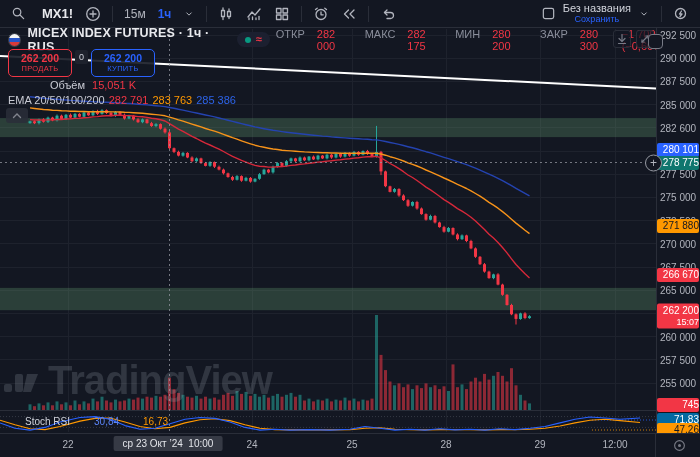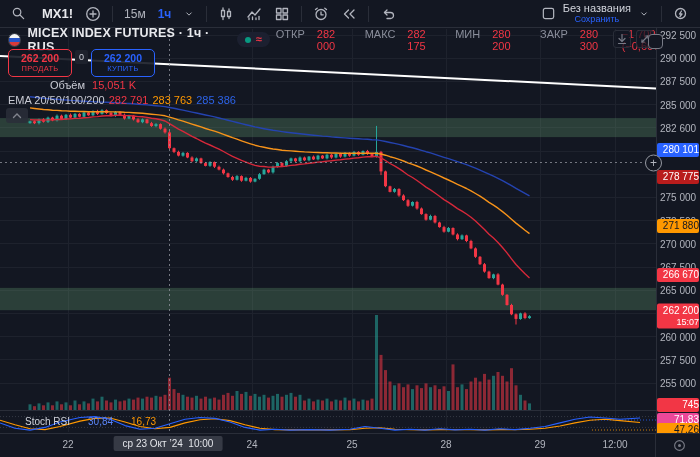--- a/index.html
+++ b/index.html
@@ -63,21 +63,21 @@
     display:flex; align-items:center; justify-content:center; cursor:pointer; opacity:.85; }
 
   .chart-btns { right:46px; top:2px; display:flex; gap:5px; }
   .cbtn { width:18px; height:18px; border:1px solid #2a2e39; border-radius:3px; background:rgba(19,23,34,.7);
     display:flex; align-items:center; justify-content:center; cursor:pointer; }
 
   .watermark { left:2px; top:330px; display:flex; align-items:center; gap:8px;
     color:rgba(172,178,192,0.20); pointer-events:none; }
   .watermark .txt { font-size:40px; font-weight:bold; letter-spacing:-1px; }
 
-  .stoch-legend { left:25px; top:388px; font-size:10px; display:flex; gap:18px; align-items:center; }
+  .stoch-legend { left:25px; top:388px; font-size:10px; display:flex; gap:24px; align-items:center; }
   .stoch-legend .lbl { color:#d1d4dc; }
   .stoch-k { color:#5b84f5; }
   .stoch-d { color:#ff9800; }
 
   
   #price-axis { position:absolute; right:0; top:0; width:44px; height:405px;
     border-left:1px solid #2a2e39; background:#131722; z-index:20; }
   .ptick { position:absolute; left:3px; transform:translateY(-50%); font-size:10px; color:#b2b5be; white-space:nowrap; }
   .ptag { position:absolute; left:0px; right:1px; transform:translateY(-50%); text-align:right;
     font-size:10px; border-radius:2px; padding:1px 0; line-height:1.2; z-index:5; }
@@ -641,20 +641,30 @@
       <svg width="12" height="12" viewBox="0 0 12 12">
           <g fill="none" stroke="#787b86" stroke-width="1.2" stroke-linecap="round">
             <line x1="3" y1="9" x2="9" y2="3"></line>
             <polyline points="6.8,3 9,3 9,5.2"></polyline>
             <polyline points="3,6.8 3,9 5.2,9"></polyline>
           </g>
         </svg>
     </div>
   </div>
 
+  <div class="ov watermark">
+    <svg width="38" height="38" viewBox="0 0 38 38">
+        <g fill="rgba(172,178,192,0.20)">
+          <rect x="2" y="22" width="8" height="8" rx="2"></rect>
+          <rect x="13" y="12" width="8" height="18" rx="2"></rect>
+          <path d="M25 12 h11 l-7 18 h-8 z"></path>
+        </g>
+      </svg>
+    <span class="txt">TradingView</span>
+  </div>
 
   <div class="ov stoch-legend">
     <span class="lbl">Stoch RSI</span>
     <span class="stoch-k">30,84</span>
     <span class="stoch-d">16,73</span>
   </div>
 
   <div id="price-axis">
     <div class="axis-sq"></div>
   <div class="ptick" style="top: 7px;">292 500</div>
@@ -665,26 +675,26 @@
       <div class="ptick" style="top: 146.2px;">277 500</div>
       <div class="ptick" style="top: 169.4px;">275 000</div>
       <div class="ptick" style="top: 192.6px;">272 500</div>
       <div class="ptick" style="top: 215.8px;">270 000</div>
       <div class="ptick" style="top: 239px;">267 500</div>
       <div class="ptick" style="top: 262.2px;">265 000</div>
       <div class="ptick" style="top: 308.6px;">260 000</div>
       <div class="ptick" style="top: 331.8px;">257 500</div>
       <div class="ptick" style="top: 355px;">255 000</div>
       <div class="ptag" style="top: 122.1px; background: rgb(41, 98, 255); color: rgb(255, 255, 255);">280 101</div>
-      <div class="ptag" style="top: 149px; background: #b91c1c; color: rgb(255, 255, 255);">278 775</div>
+      <div class="ptag" style="top: 135px; background: #0f766e; color: rgb(255, 255, 255);">278 775</div>
       <div class="ptag" style="top: 198.4px; background: rgb(255, 152, 0); color: rgb(19, 23, 34);">271 880</div>
       <div class="ptag" style="top: 246.7px; background: rgb(242, 54, 69); color: rgb(255, 255, 255);">266 670</div>
       <div class="ptag" style="top: 288.2px; background: rgb(242, 54, 69); color: rgb(255, 255, 255);">262 200<span class="sub">15:07</span></div>
       <div class="ptag" style="top: 377px; background: rgb(242, 54, 69); color: rgb(255, 255, 255);">745</div>
-      <div class="ptag" style="top: 392px; background: #ec4899; color: rgb(255, 255, 255);">71,83</div>
+      <div class="ptag" style="top: 392px; background: #0369a1; color: rgb(255, 255, 255);">71,83</div>
       <div class="ptag" style="top: 402px; background: rgb(255, 152, 0); color: rgb(19, 23, 34);">47,26</div>
       <div class="axis-plus" style="top: 134.5px;">+</div>
     </div>
 </div>
 
 <div id="time-axis">
   <div class="ta-corner-div"></div>
   <div class="gear">
     <svg width="15" height="15" viewBox="0 0 16 16">
         <g fill="none" stroke="#787b86" stroke-width="1.2">

